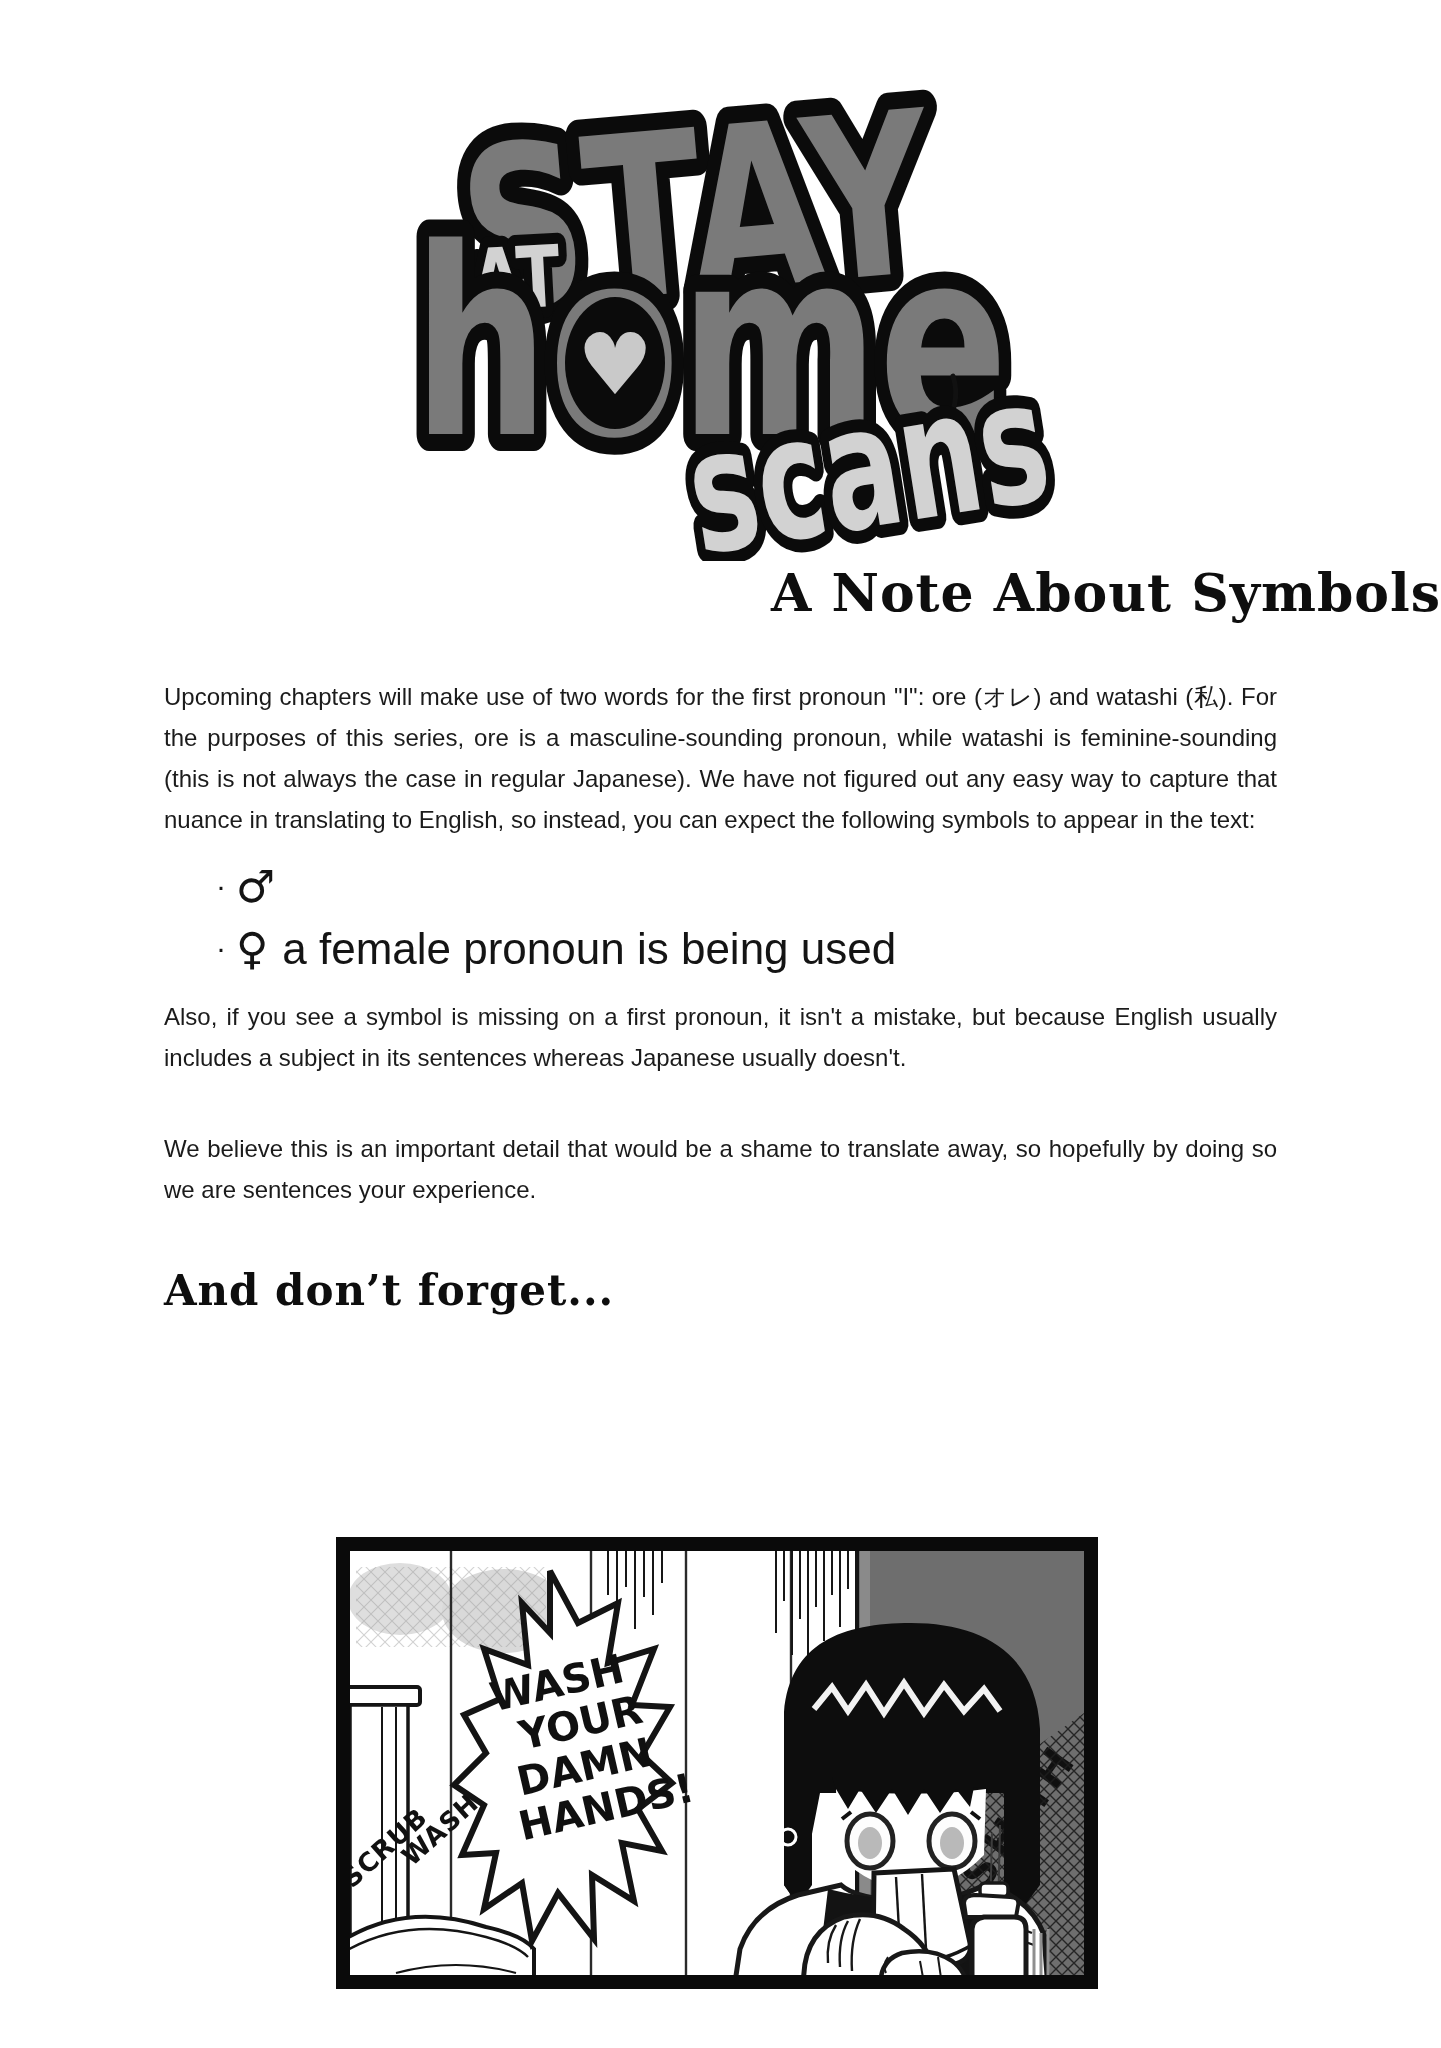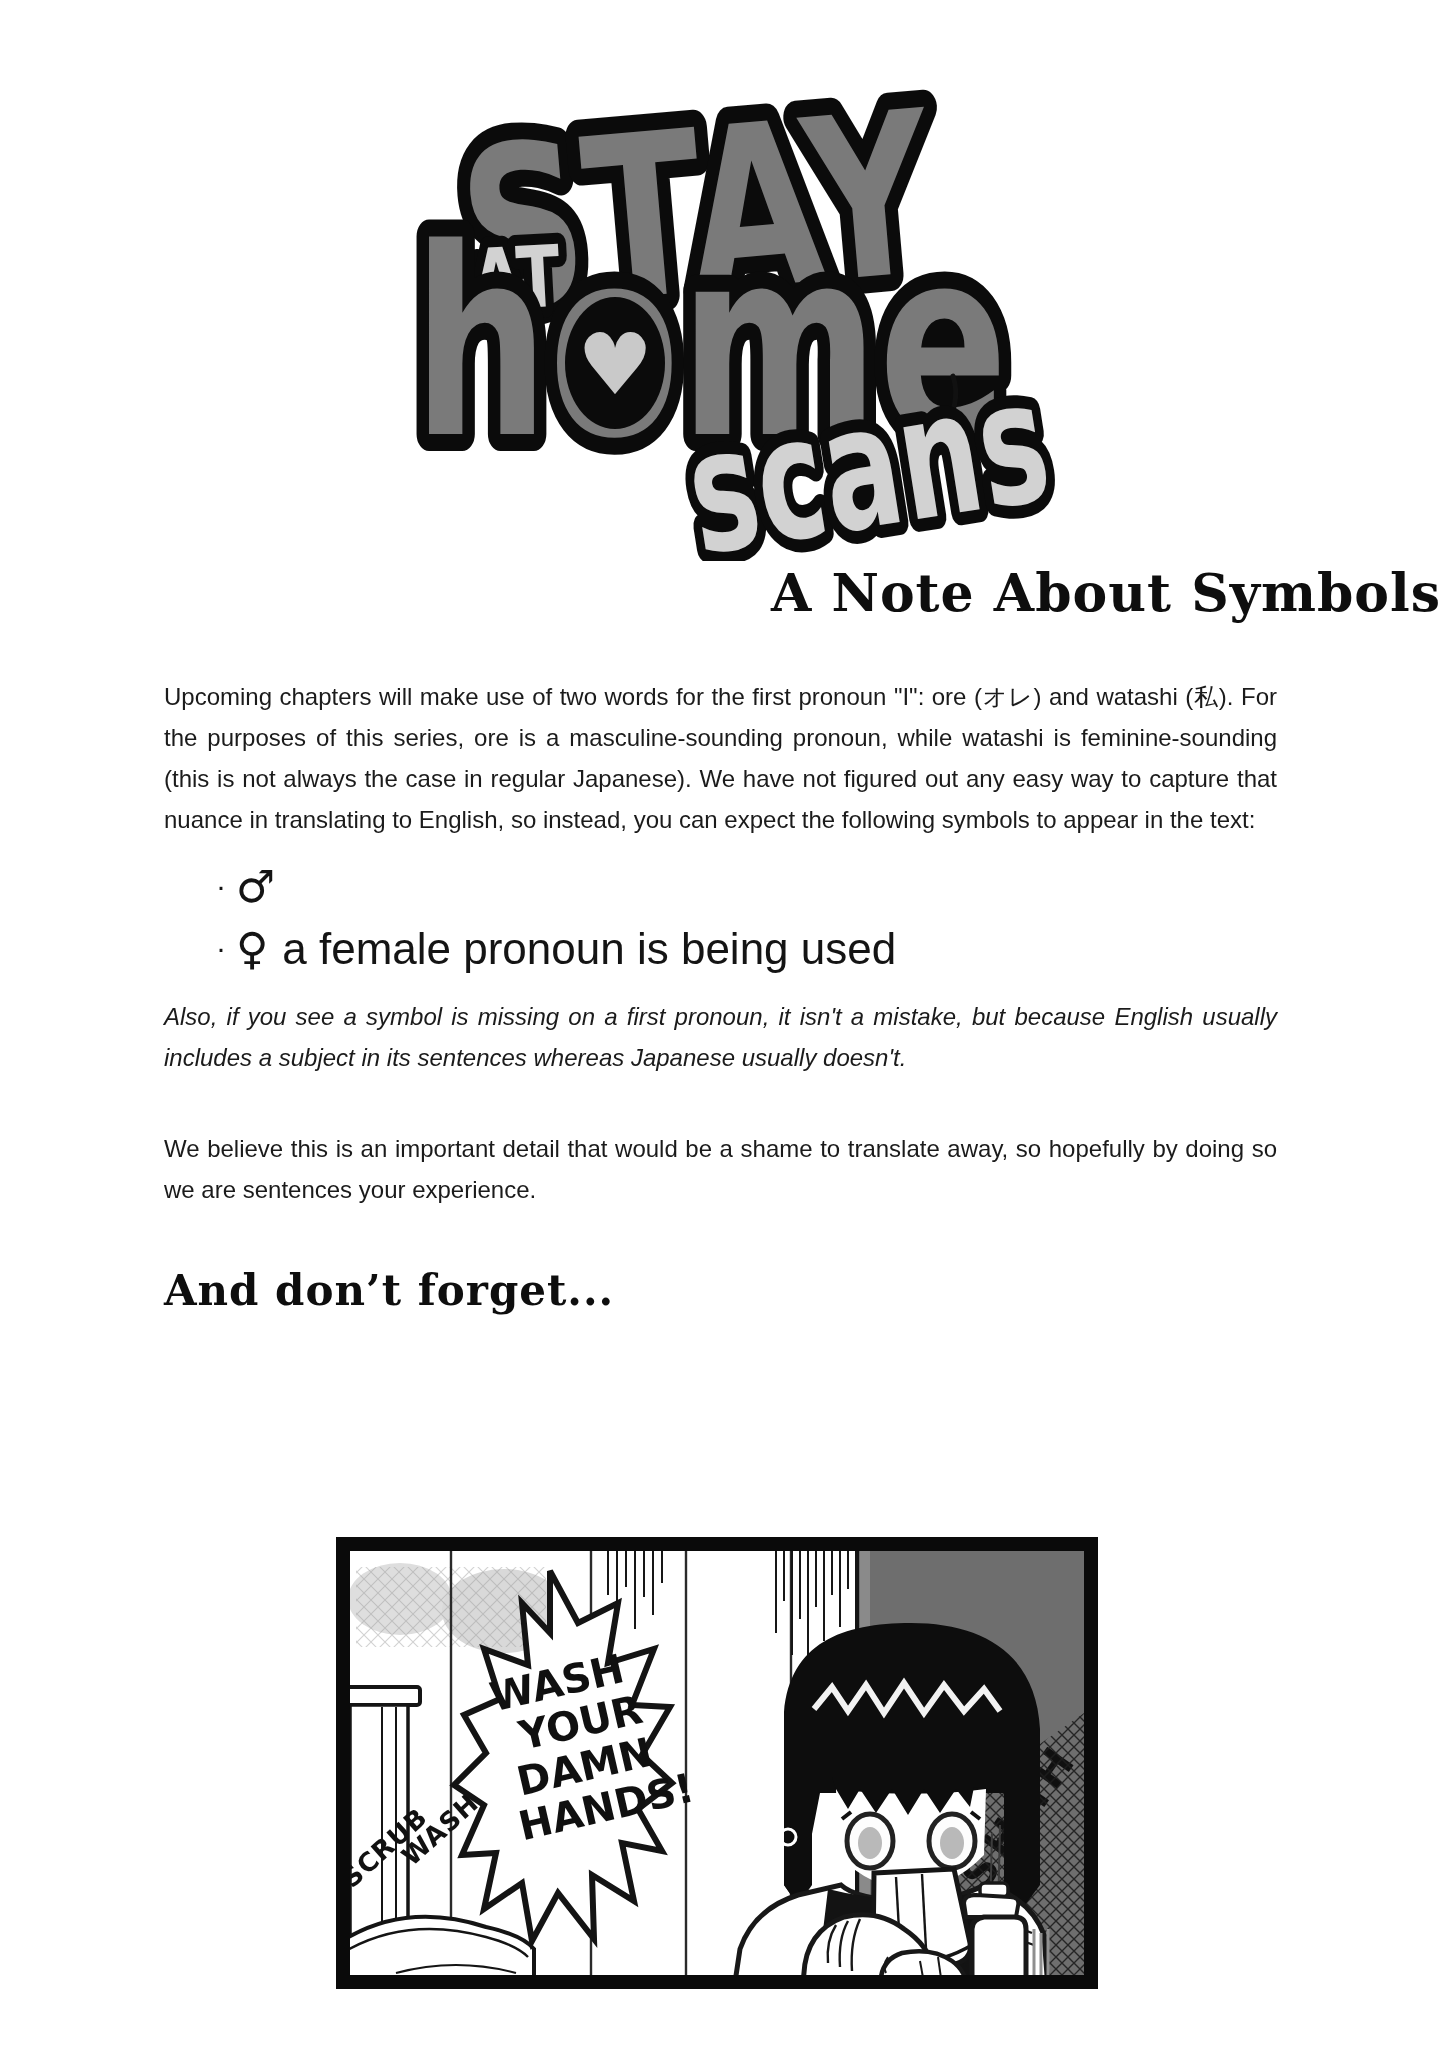--- a/index.html
+++ b/index.html
@@ -15,21 +15,21 @@
   }
   .content{position:absolute;left:164px;top:676px;width:1113px;}
   .body-par{
     font-size:24px;line-height:41px;text-align:justify;margin:0;
     color:#1b1b1b;
   }
   .bullets{margin:18px 0 14px 0;padding-left:52px;}
   .bullet-row{font-size:44px;line-height:57px;color:#141414;display:flex;align-items:baseline;}
   .bullet-dot{font-size:30px;margin-right:10px;position:relative;top:-6px;}
   .gender-symbol{margin-right:14px;font-family:"DejaVu Sans",sans-serif;}
-  .par-gap1{margin-top:8px;font-style:italic;}
+  .par-gap1{margin-top:8px;}
   .par-gap2{margin-top:50px;}
   .footer-note{
     margin-top:56px;font-size:42px;font-weight:bold;color:#0e0e0e;
     font-family:"DejaVu Serif","Liberation Serif",serif;letter-spacing:1px;
   }
   .panel-svg{position:absolute;left:336px;top:1537px;width:762px;height:452px;}
   .sfx{font-family:"DejaVu Sans",sans-serif;font-weight:bold;}
 </style>
 </head>
 <body>

